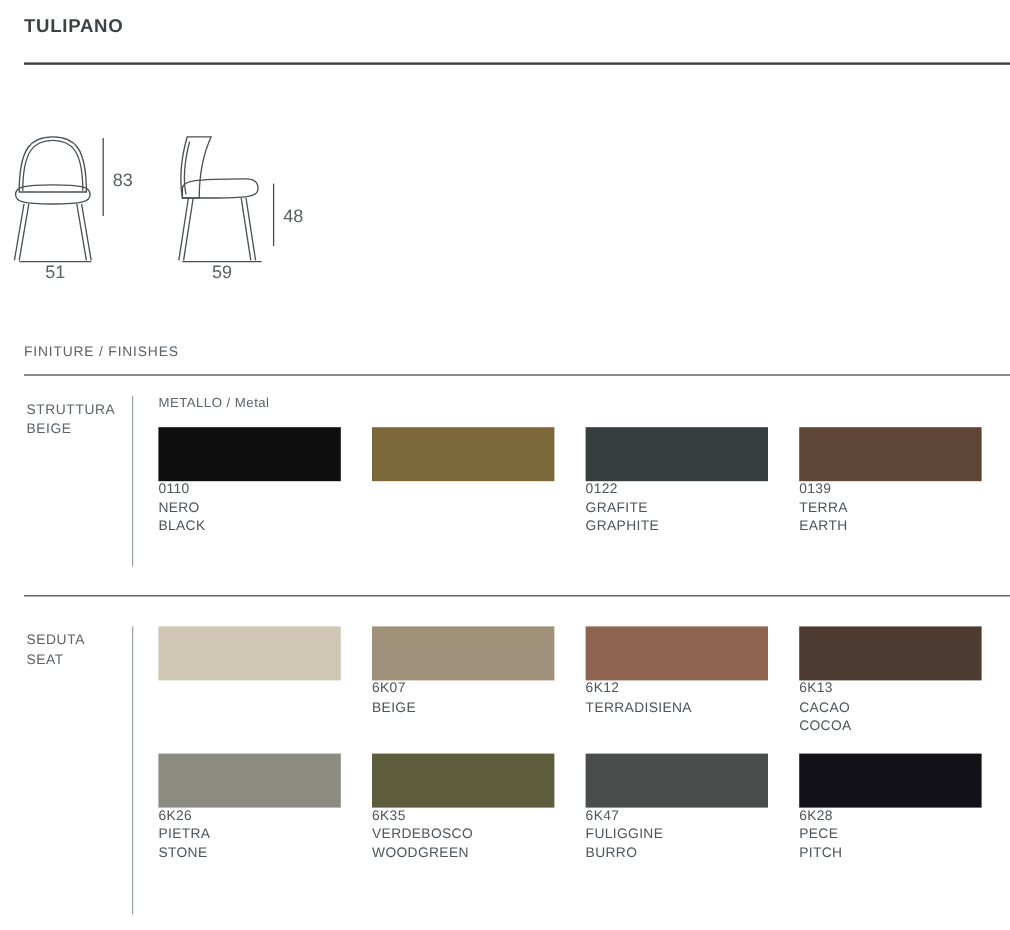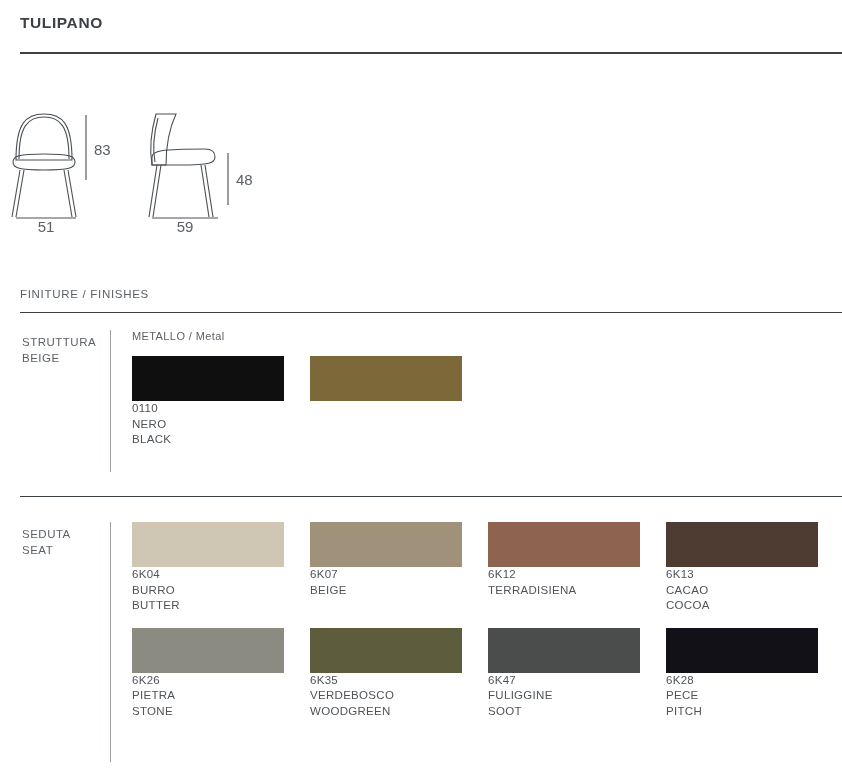--- a/index.html
+++ b/index.html
@@ -215,41 +215,52 @@
           <span class="swatch-chip" style="background:#100f10;"></span>
           <span class="swatch-text">
             <span class="swatch-code">0110</span>
             <span class="swatch-it">NERO</span>
             <span class="swatch-en">BLACK</span>
           </span>
         </div>
         <div class="swatch-cell">
           <span class="swatch-chip" style="background:#7d683a;"></span>
         </div>
+        <div class="swatch-cell">
+          <span class="swatch-chip" style="background:#383d40;"></span>
+          <span class="swatch-text">
+            <span class="swatch-code">0122</span>
+            <span class="swatch-it">GRAFITE</span>
+            <span class="swatch-en">GRAPHITE</span>
+          </span>
+        </div>
+        <div class="swatch-cell">
+          <span class="swatch-chip" style="background:#5e4536;"></span>
+          <span class="swatch-text">
+            <span class="swatch-code">0139</span>
+            <span class="swatch-it">TERRA</span>
+            <span class="swatch-en">EARTH</span>
+          </span>
+        </div>
       </div>
     </div>
   </div>
 
   <div class="rule-thin rule-seat"></div>
 
   <div class="block block-seat">
     <div class="block-side">
       <span>SEDUTA</span><br>
       <span>SEAT</span>
     </div>
     <div class="divider divider-seat"></div>
     <div class="block-body">
       <div class="swatch-grid">
         <div class="swatch-cell">
           <span class="swatch-chip" style="background:#cfc7b4;"></span>
-          <span class="swatch-text">
-            <span class="swatch-code">6K04</span>
-            <span class="swatch-it">BURRO</span>
-            <span class="swatch-en">BUTTER</span>
-          </span>
         </div>
         <div class="swatch-cell">
           <span class="swatch-chip" style="background:#a0917a;"></span>
           <span class="swatch-text">
             <span class="swatch-code">6K07</span>
             <span class="swatch-it">BEIGE</span>
             
           </span>
         </div>
         <div class="swatch-cell">
@@ -282,21 +293,21 @@
             <span class="swatch-code">6K35</span>
             <span class="swatch-it">VERDEBOSCO</span>
             <span class="swatch-en">WOODGREEN</span>
           </span>
         </div>
         <div class="swatch-cell">
           <span class="swatch-chip" style="background:#4b4d4c;"></span>
           <span class="swatch-text">
             <span class="swatch-code">6K47</span>
             <span class="swatch-it">FULIGGINE</span>
-            <span class="swatch-en">SOOT</span>
+            <span class="swatch-en">BURRO</span>
           </span>
         </div>
         <div class="swatch-cell">
           <span class="swatch-chip" style="background:#121117;"></span>
           <span class="swatch-text">
             <span class="swatch-code">6K28</span>
             <span class="swatch-it">PECE</span>
             <span class="swatch-en">PITCH</span>
           </span>
         </div>

